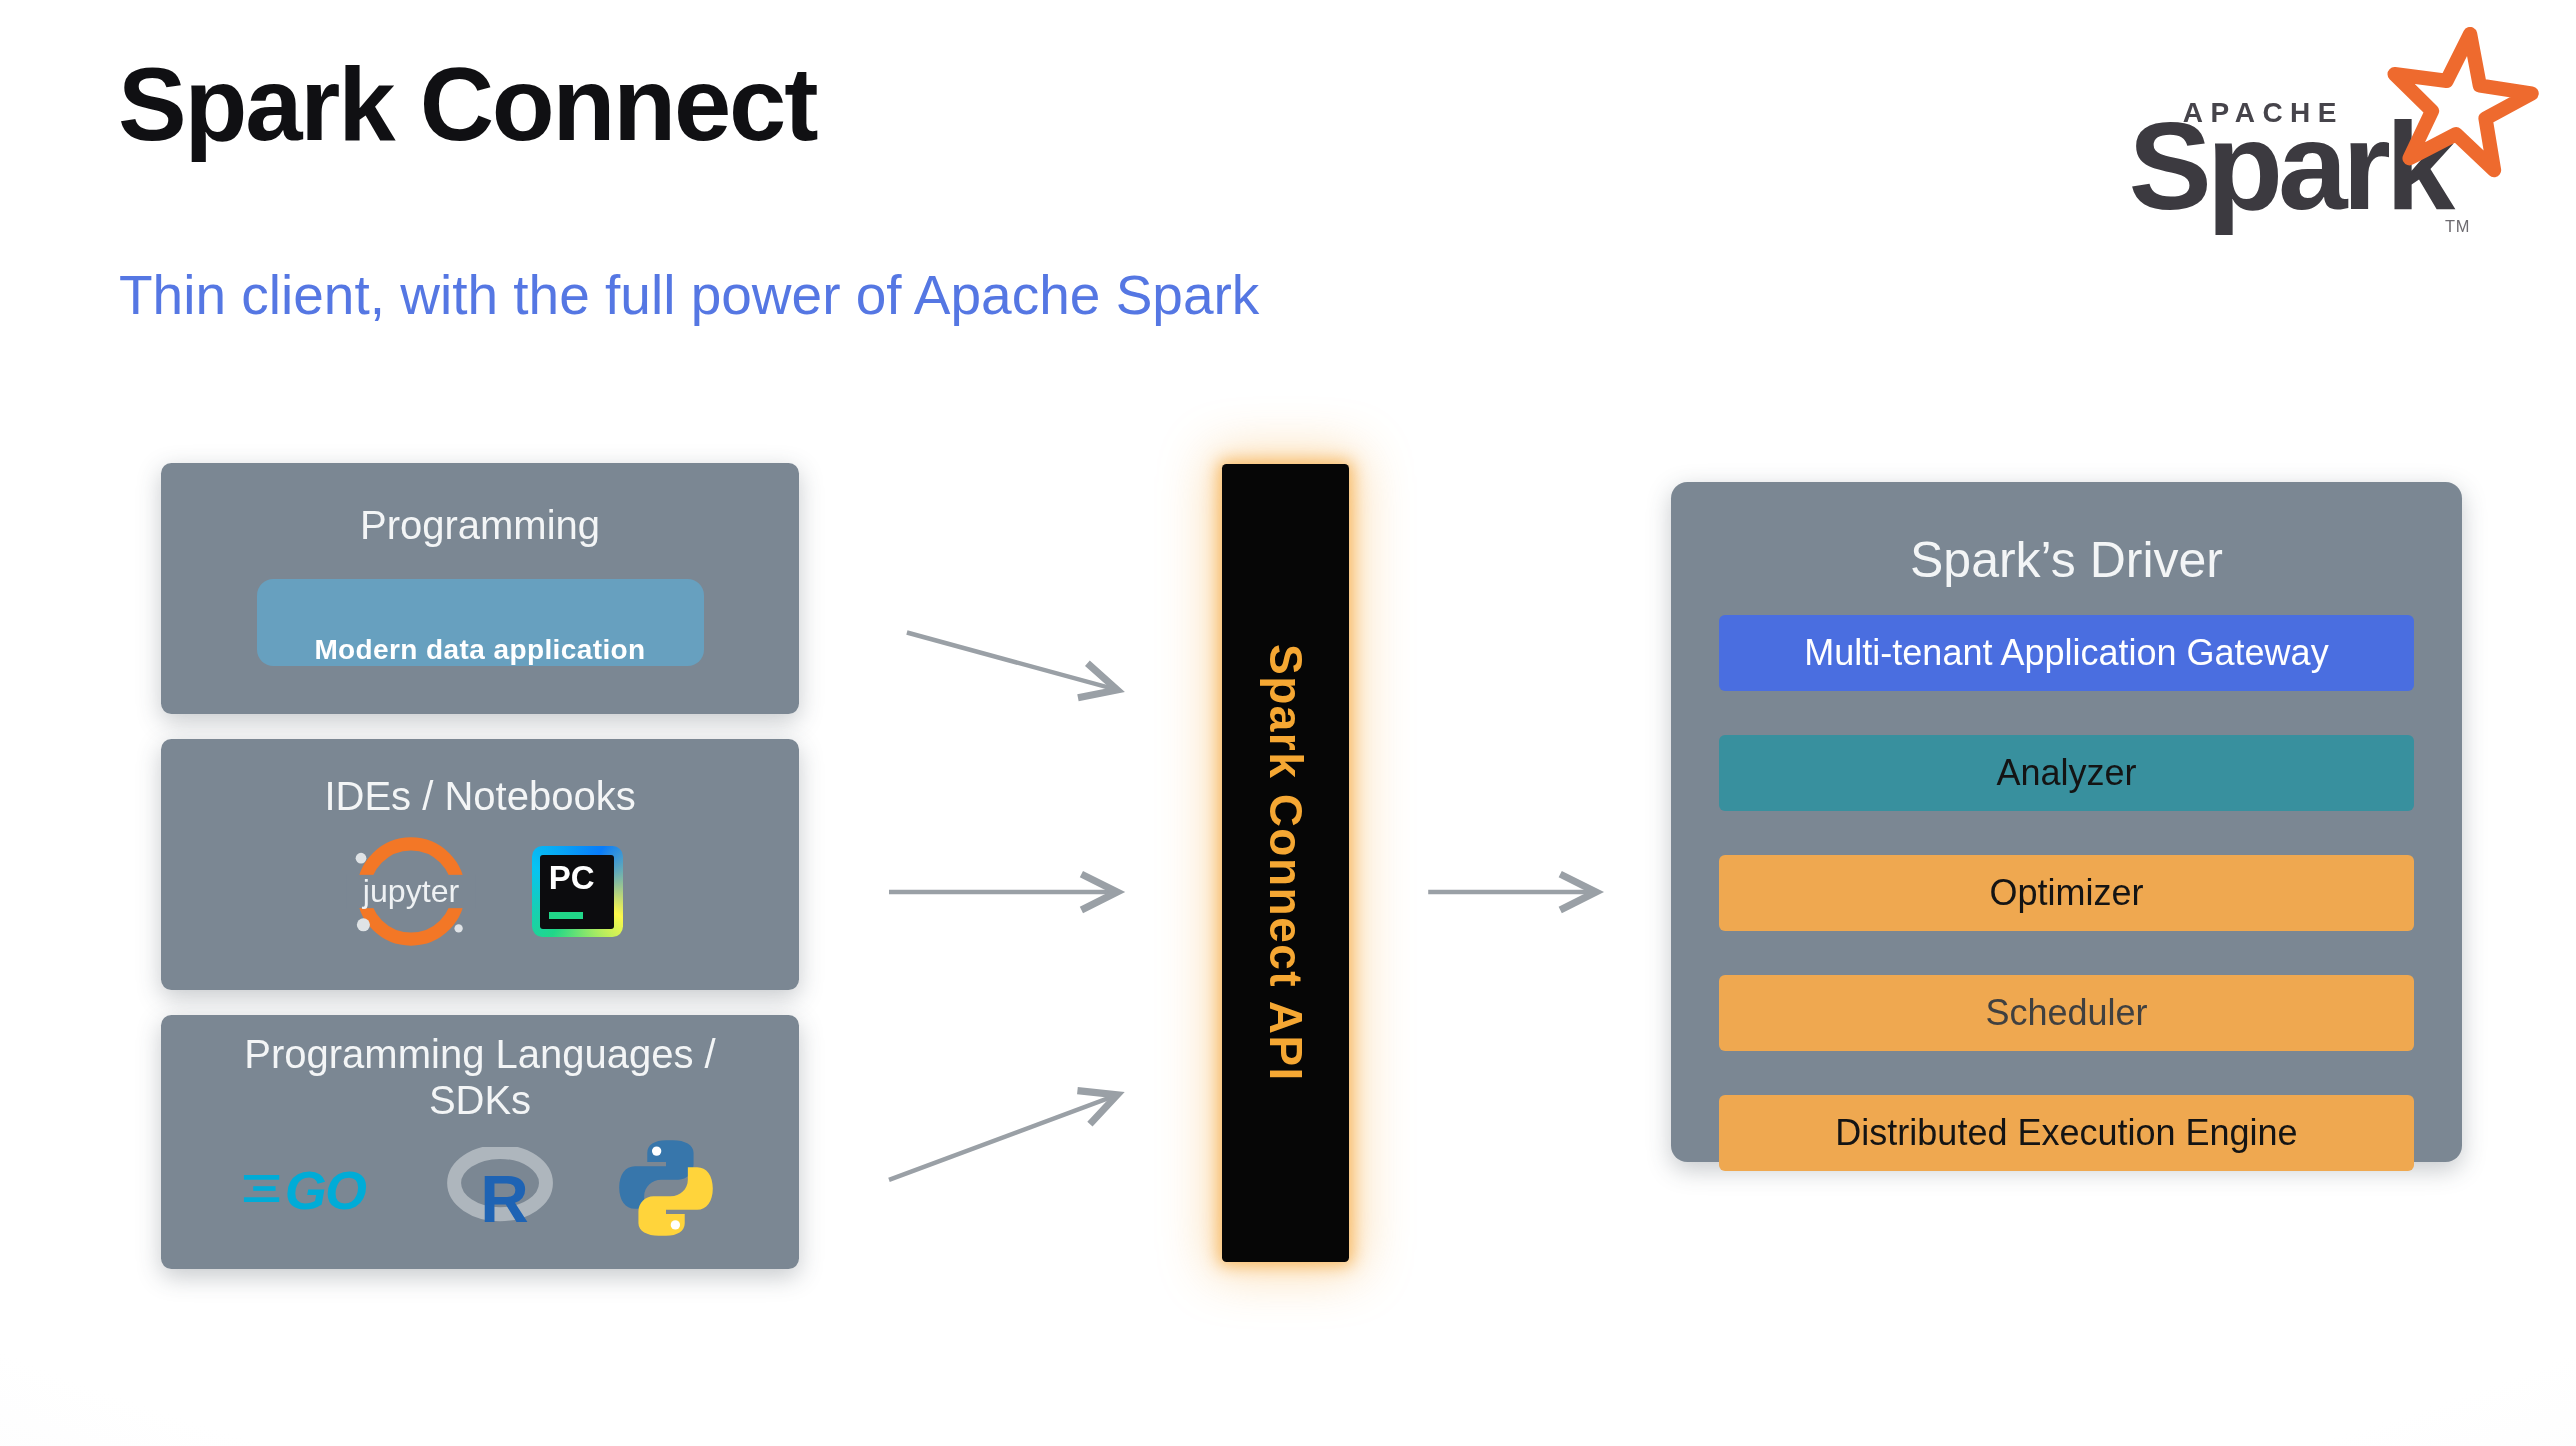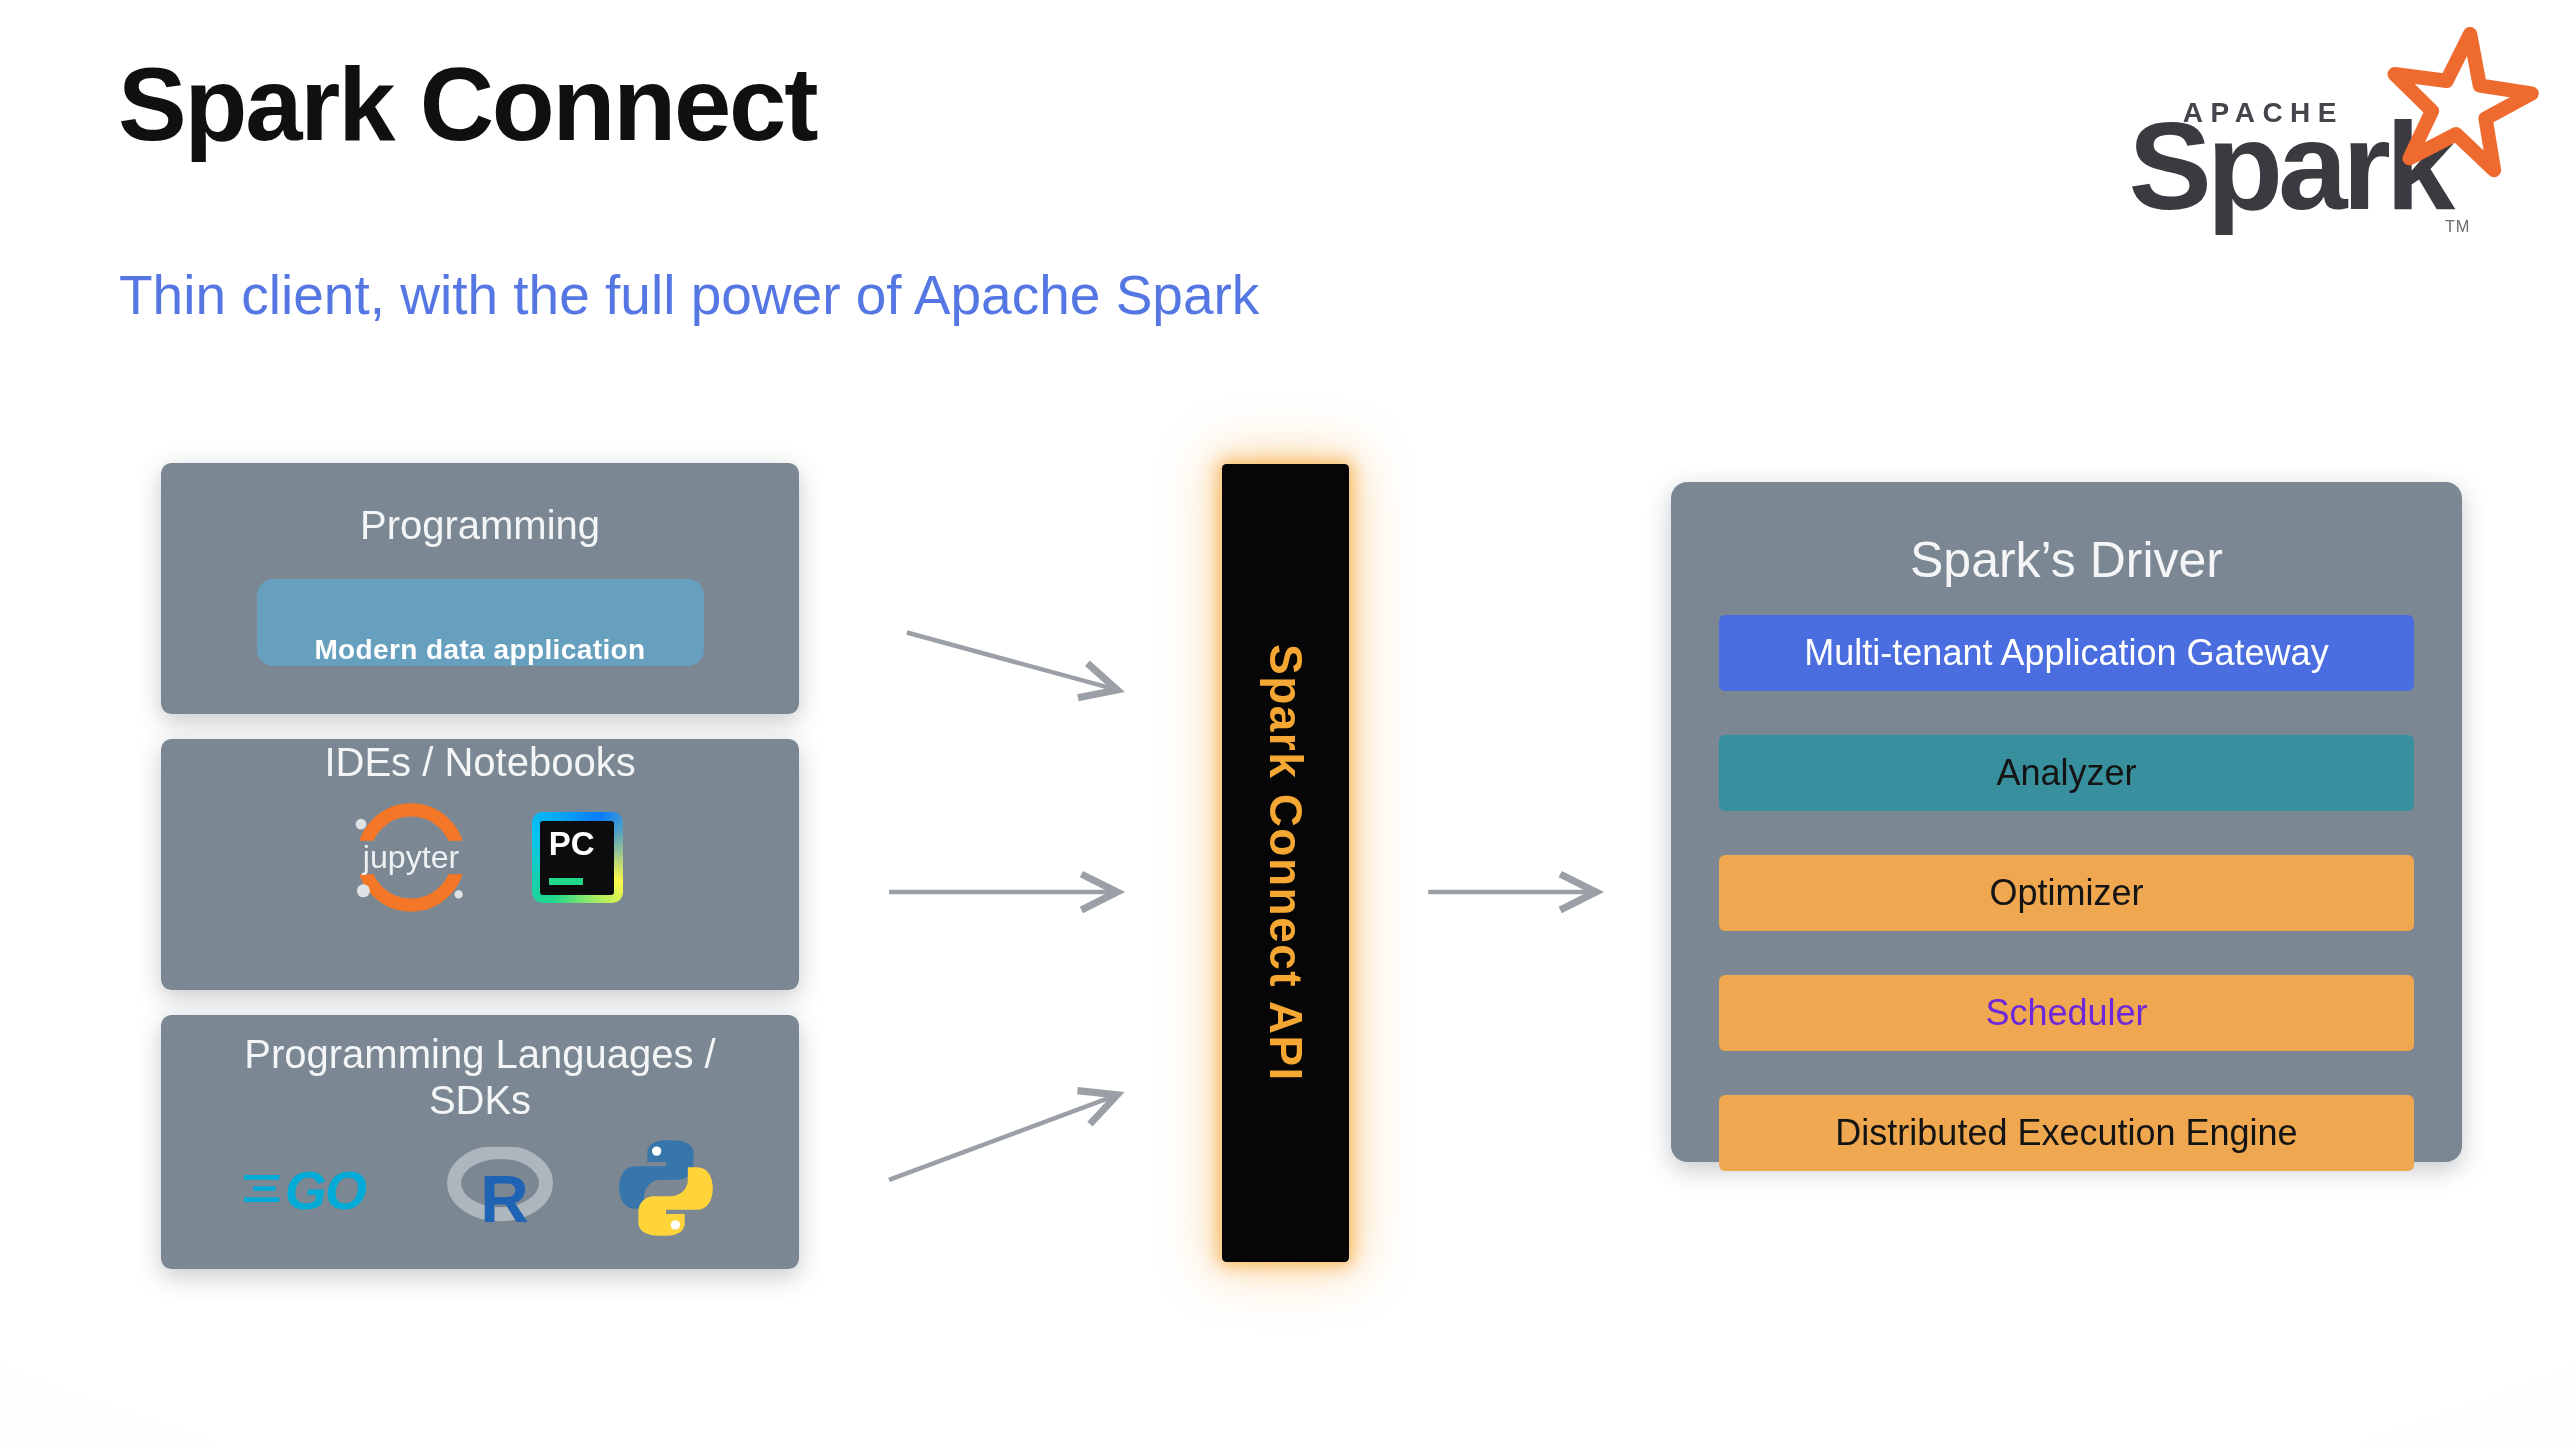--- a/index.html
+++ b/index.html
@@ -29,21 +29,21 @@
   }
   .logo-star{position:absolute;top:4.5px;right:0px;width:158px;height:158px;}
   .logo-tm{position:absolute;top:195px;right:69px;font-size:16.4px;color:#6d6b70;letter-spacing:0.7px;}
   
   .src-box{
     position:absolute;left:161px;width:638px;background:#7b8793;border-radius:10.4px;
     box-shadow:0 7.5px 25px rgba(55,65,75,.28);
     display:flex;flex-direction:column;align-items:center;
   }
   .box-apps{top:463px;height:251px;padding-top:39px;box-sizing:border-box;}
-  .box-ides{top:739px;height:251px;box-sizing:border-box;}
+  .box-ides{top:739px;height:251px;padding-top:34px;box-sizing:border-box;}
   .box-langs{top:1015px;height:254px;padding-top:16px;box-sizing:border-box;}
   .src-title{
     font-size:40px;font-weight:500;color:#f3f5f6;text-align:center;line-height:1.15;
   }
   .box-langs .src-title{max-width:537px;}
   .chip{
     margin-top:31px;width:447px;height:87px;border-radius:16.4px;background:#67a0bf;
     display:flex;align-items:flex-end;justify-content:center;
   }
   .chip span{font-size:28px;font-weight:700;color:#ffffff;letter-spacing:0.4px;}
@@ -178,19 +178,19 @@
     <line x1="1192" y1="1582" x2="1498" y2="1468" stroke="#9aa0a6" stroke-width="6" marker-end="url(#ah)"></line>
     <line x1="1915" y1="1196" x2="2140" y2="1196" stroke="#9aa0a6" stroke-width="6" marker-end="url(#ah)"></line>
   </svg>
 
   <div class="driver">
     <div class="driver-title">Spark’s Driver</div>
     <div class="driver-rows">
       <div class="driver-row" style="background: rgb(74, 110, 224); color: rgb(255, 255, 255);">Multi-tenant Application Gateway</div>
       <div class="driver-row" style="background: rgb(56, 144, 158); color: rgb(20, 20, 20);">Analyzer</div>
       <div class="driver-row" style="background: rgb(239, 168, 80); color: rgb(20, 20, 20);">Optimizer</div>
-      <div class="driver-row" style="background: rgb(239, 168, 80); color: #6d28d9;">Scheduler</div>
+      <div class="driver-row" style="background: rgb(239, 168, 80); color: #404040;">Scheduler</div>
       <div class="driver-row" style="background: rgb(239, 168, 80); color: rgb(20, 20, 20);">Distributed Execution Engine</div>
     </div>
   </div>
 
 </div>
 
 
 </body></html>

